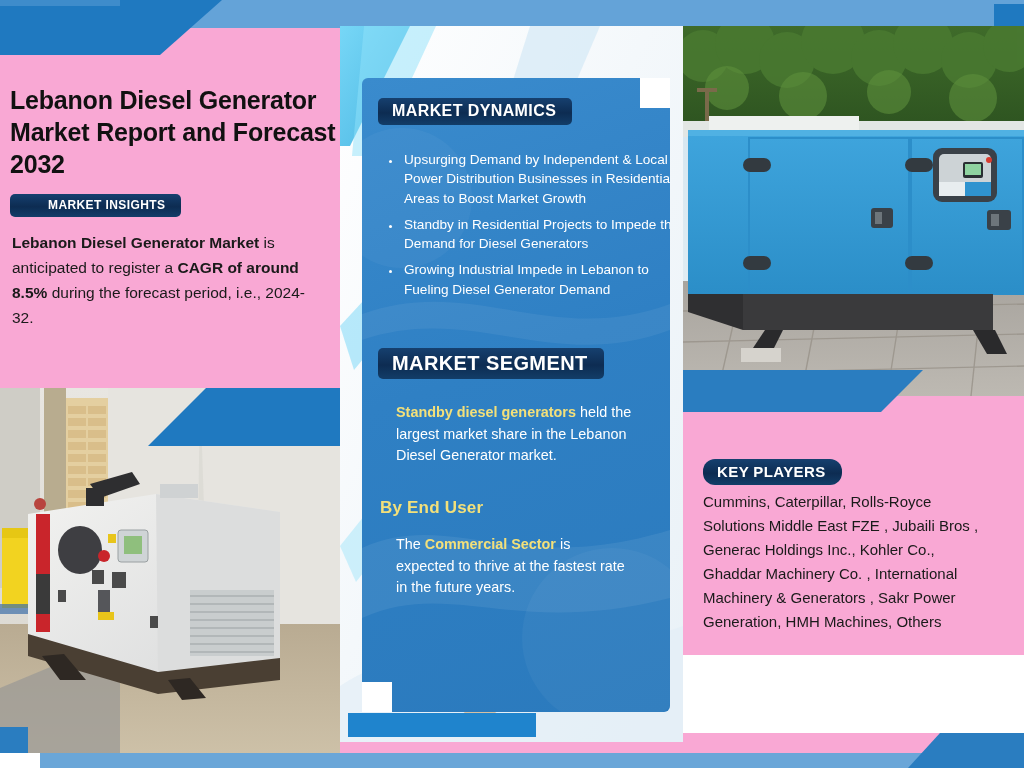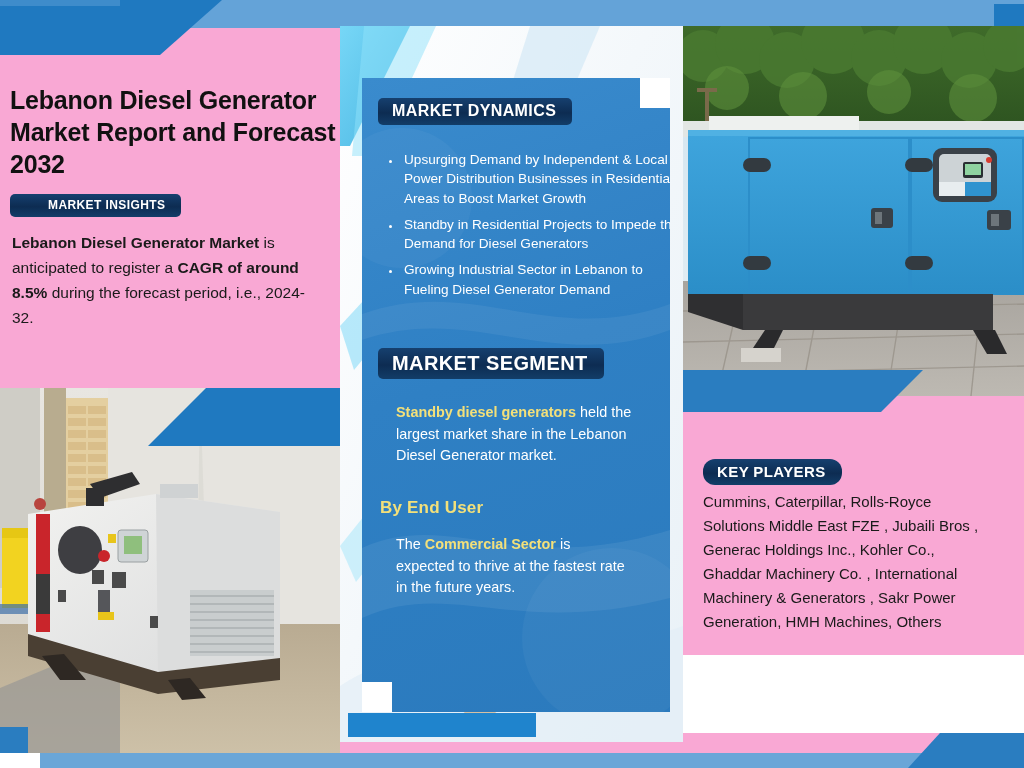--- a/index.html
+++ b/index.html
@@ -26,21 +26,21 @@
   .photo-right svg{display:block;width:341px;height:370px;}
   .right-paral{position:absolute;left:683px;top:370px;width:240px;height:42px;background:#2a7dc0;
       clip-path:polygon(0 0, 240px 0, 198px 42px, 0 42px);}
 
   
   .center-bg{position:absolute;left:340px;top:26px;width:343px;height:716px;overflow:hidden;background:#f2f5f8;}
   .center-bg svg{display:block;width:343px;height:716px;}
 
   
   .center-panel{position:absolute;left:362px;top:78px;width:308px;height:634px;
-      background:linear-gradient(160deg,#3a8bcd 0%,#2f80c4 45%,#2b7abd 100%);overflow:hidden;}
+      background:linear-gradient(160deg,#3a8bcd 0%,#2f80c4 45%,#2b7abd 100%);overflow:hidden;border-radius:6px;}
   .center-panel .swoosh{position:absolute;inset:0;}
   .notch-tr{position:absolute;left:640px;top:78px;width:30px;height:30px;background:#ffffff;}
   .notch-bl{position:absolute;left:362px;top:682px;width:30px;height:30px;background:#ffffff;}
 
   
   .badge{display:inline-block;background:linear-gradient(180deg,#16406f 0%,#0d2c52 55%,#123d68 100%);
       color:#ffffff;font-weight:bold;letter-spacing:.4px;border-radius:5px;
       padding:5px 16px 6px 14px;line-height:1;}
   .badge-insights{position:absolute;left:10px;top:194px;font-size:12px;padding-left:38px;}
   .badge-dynamics{position:absolute;left:16px;top:20px;font-size:16px;}
@@ -314,21 +314,21 @@
       <path d="M0 236 C 110 196, 190 270, 308 226 L308 252 C 190 296, 110 224, 0 262 Z" fill="#ffffff" opacity="0.06"></path>
       <circle cx="250" cy="560" r="90" fill="#ffffff" opacity="0.04"></circle>
       <circle cx="40" cy="120" r="70" fill="#ffffff" opacity="0.04"></circle>
     </svg>
 
     <div class="badge badge-dynamics">MARKET DYNAMICS</div>
 
     <ul class="dyn-list">
       <li>Upsurging Demand by Independent &amp; Local Power Distribution Businesses in Residential Areas to Boost Market Growth</li>
       <li>Standby in Residential Projects to Impede the Demand for Diesel Generators</li>
-      <li>Growing Industrial Sector in Lebanon to Fueling Diesel Generator Demand</li>
+      <li>Growing Industrial Impede in Lebanon to Fueling Diesel Generator Demand</li>
     </ul>
 
     <div class="badge badge-segment">MARKET SEGMENT</div>
 
     <div class="seg seg-type">
       <p class="seg-p"><span class="hi">Standby diesel generators</span><span> held the largest market share in the Lebanon Diesel Generator market.</span></p>
     </div>
 
     <div class="seg seg-user">
       <div class="seg-h">By End User</div>

